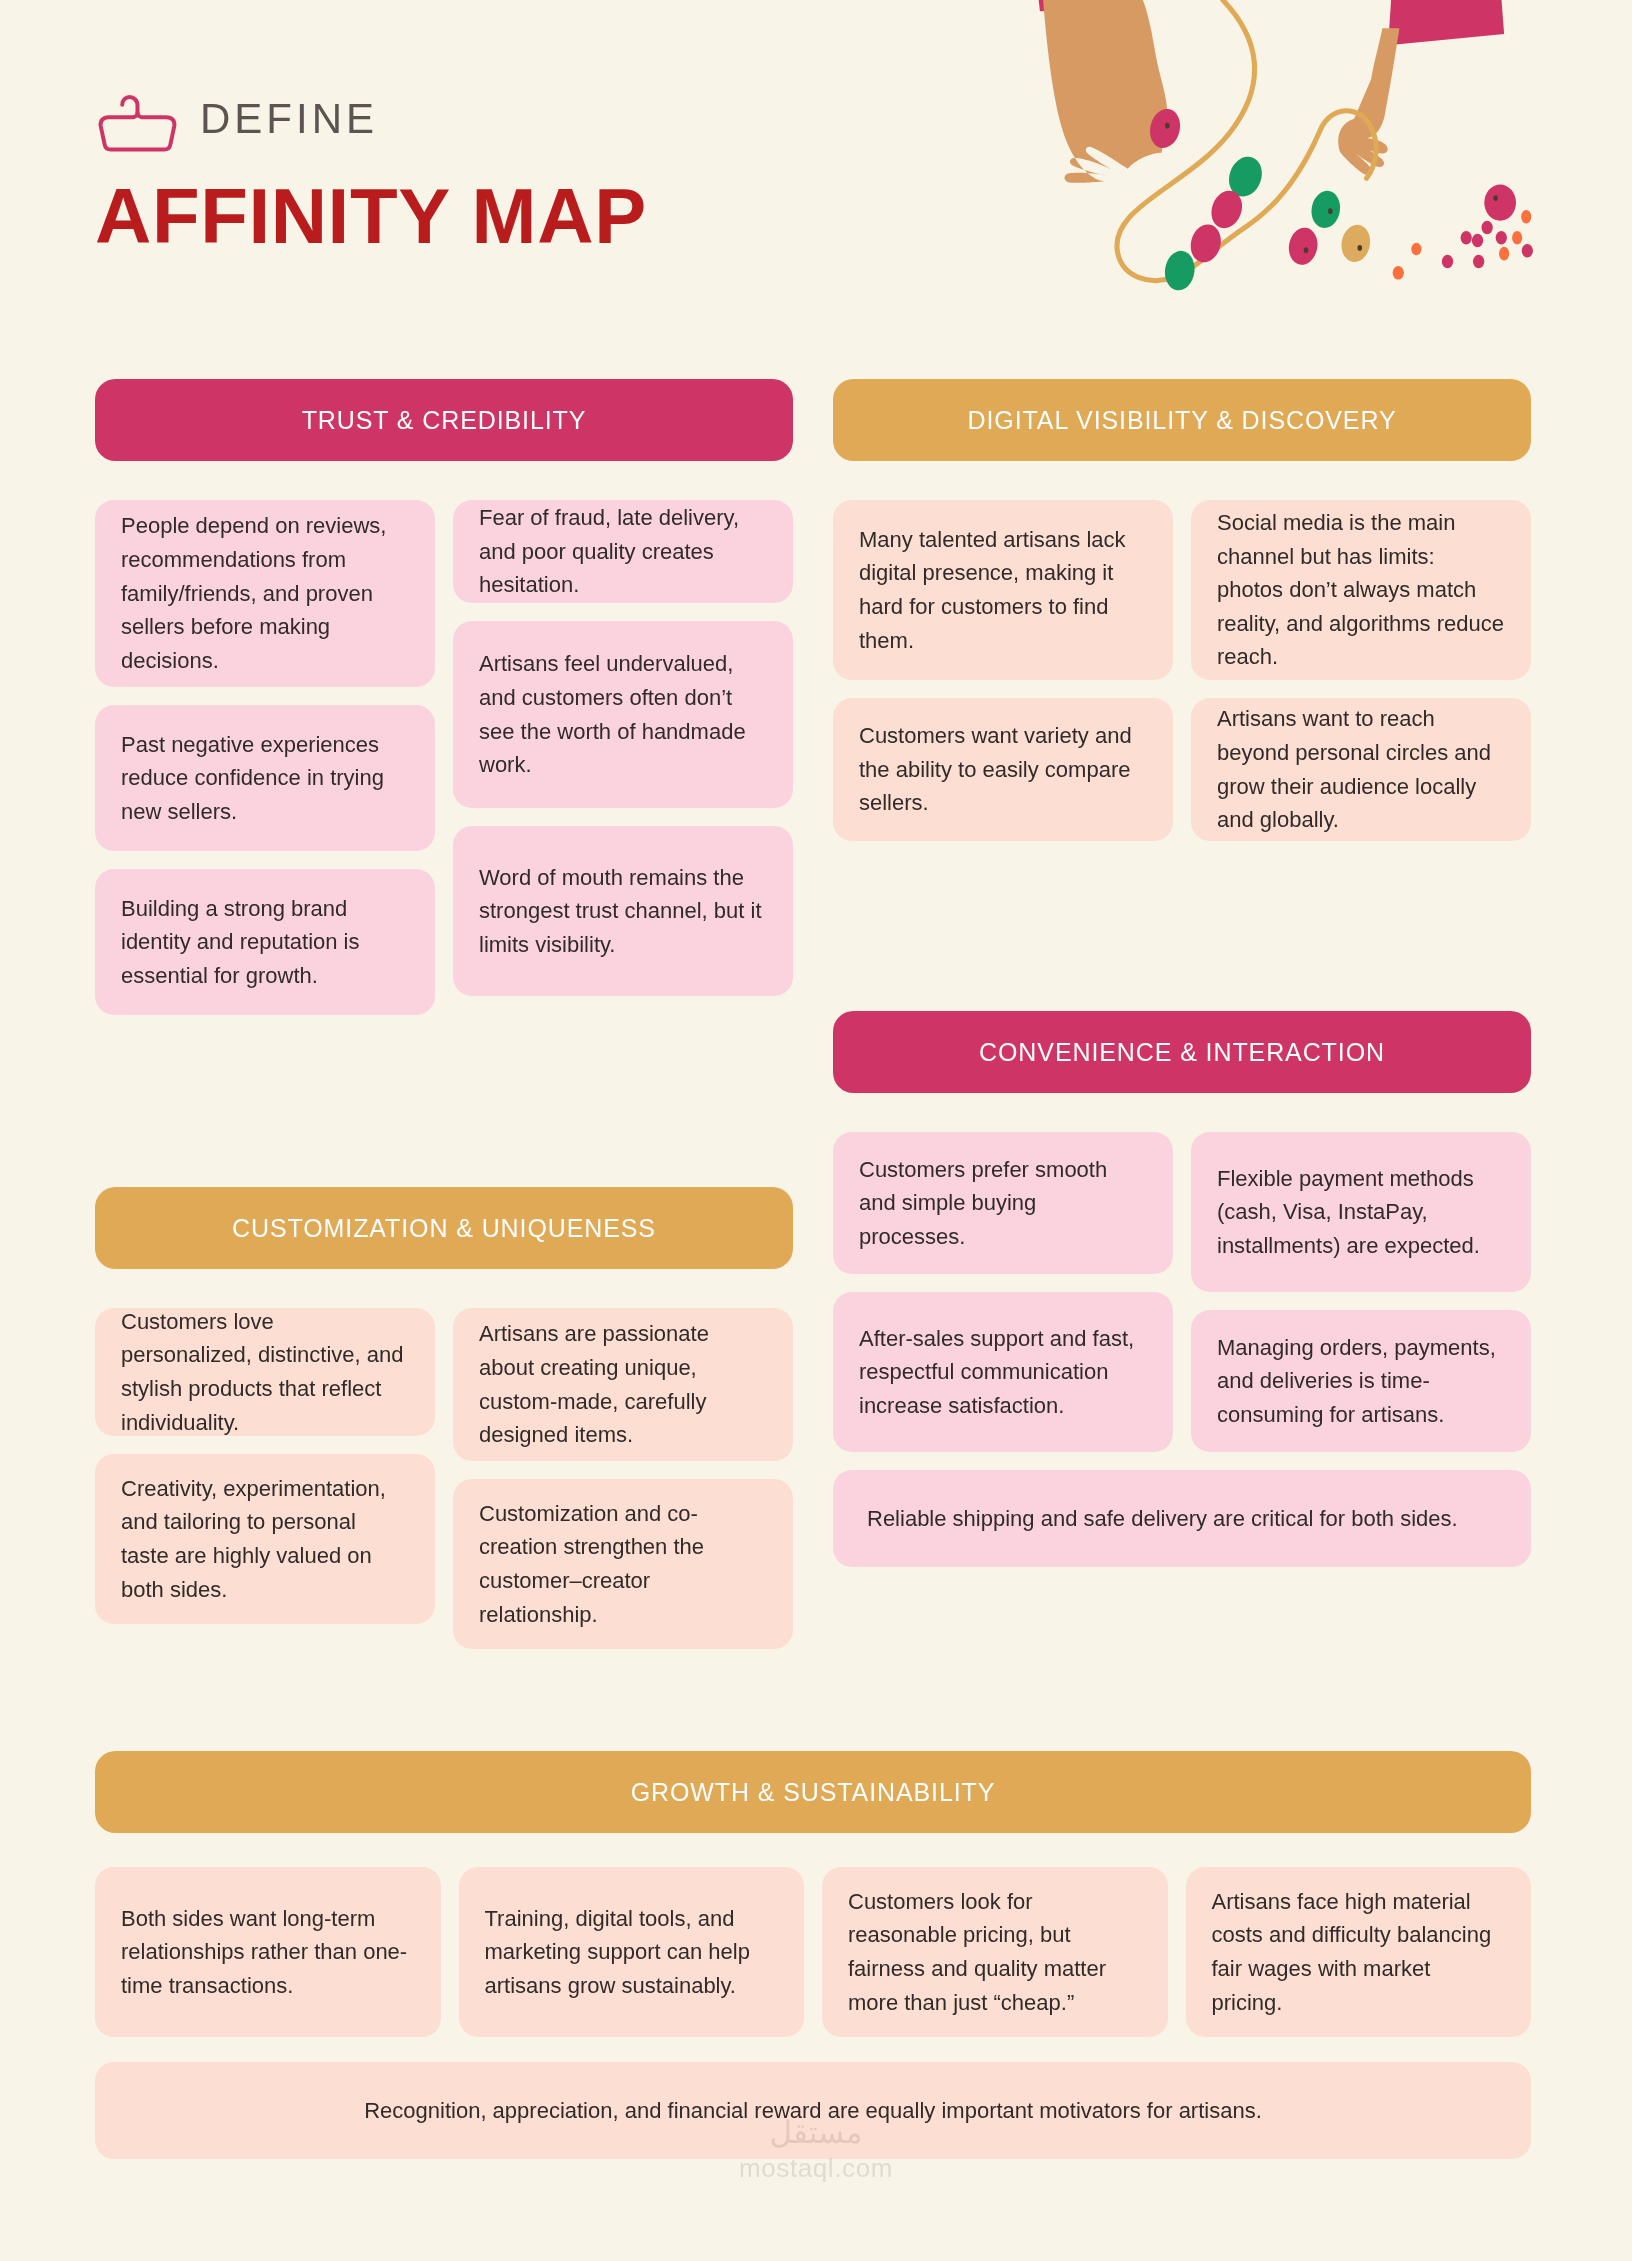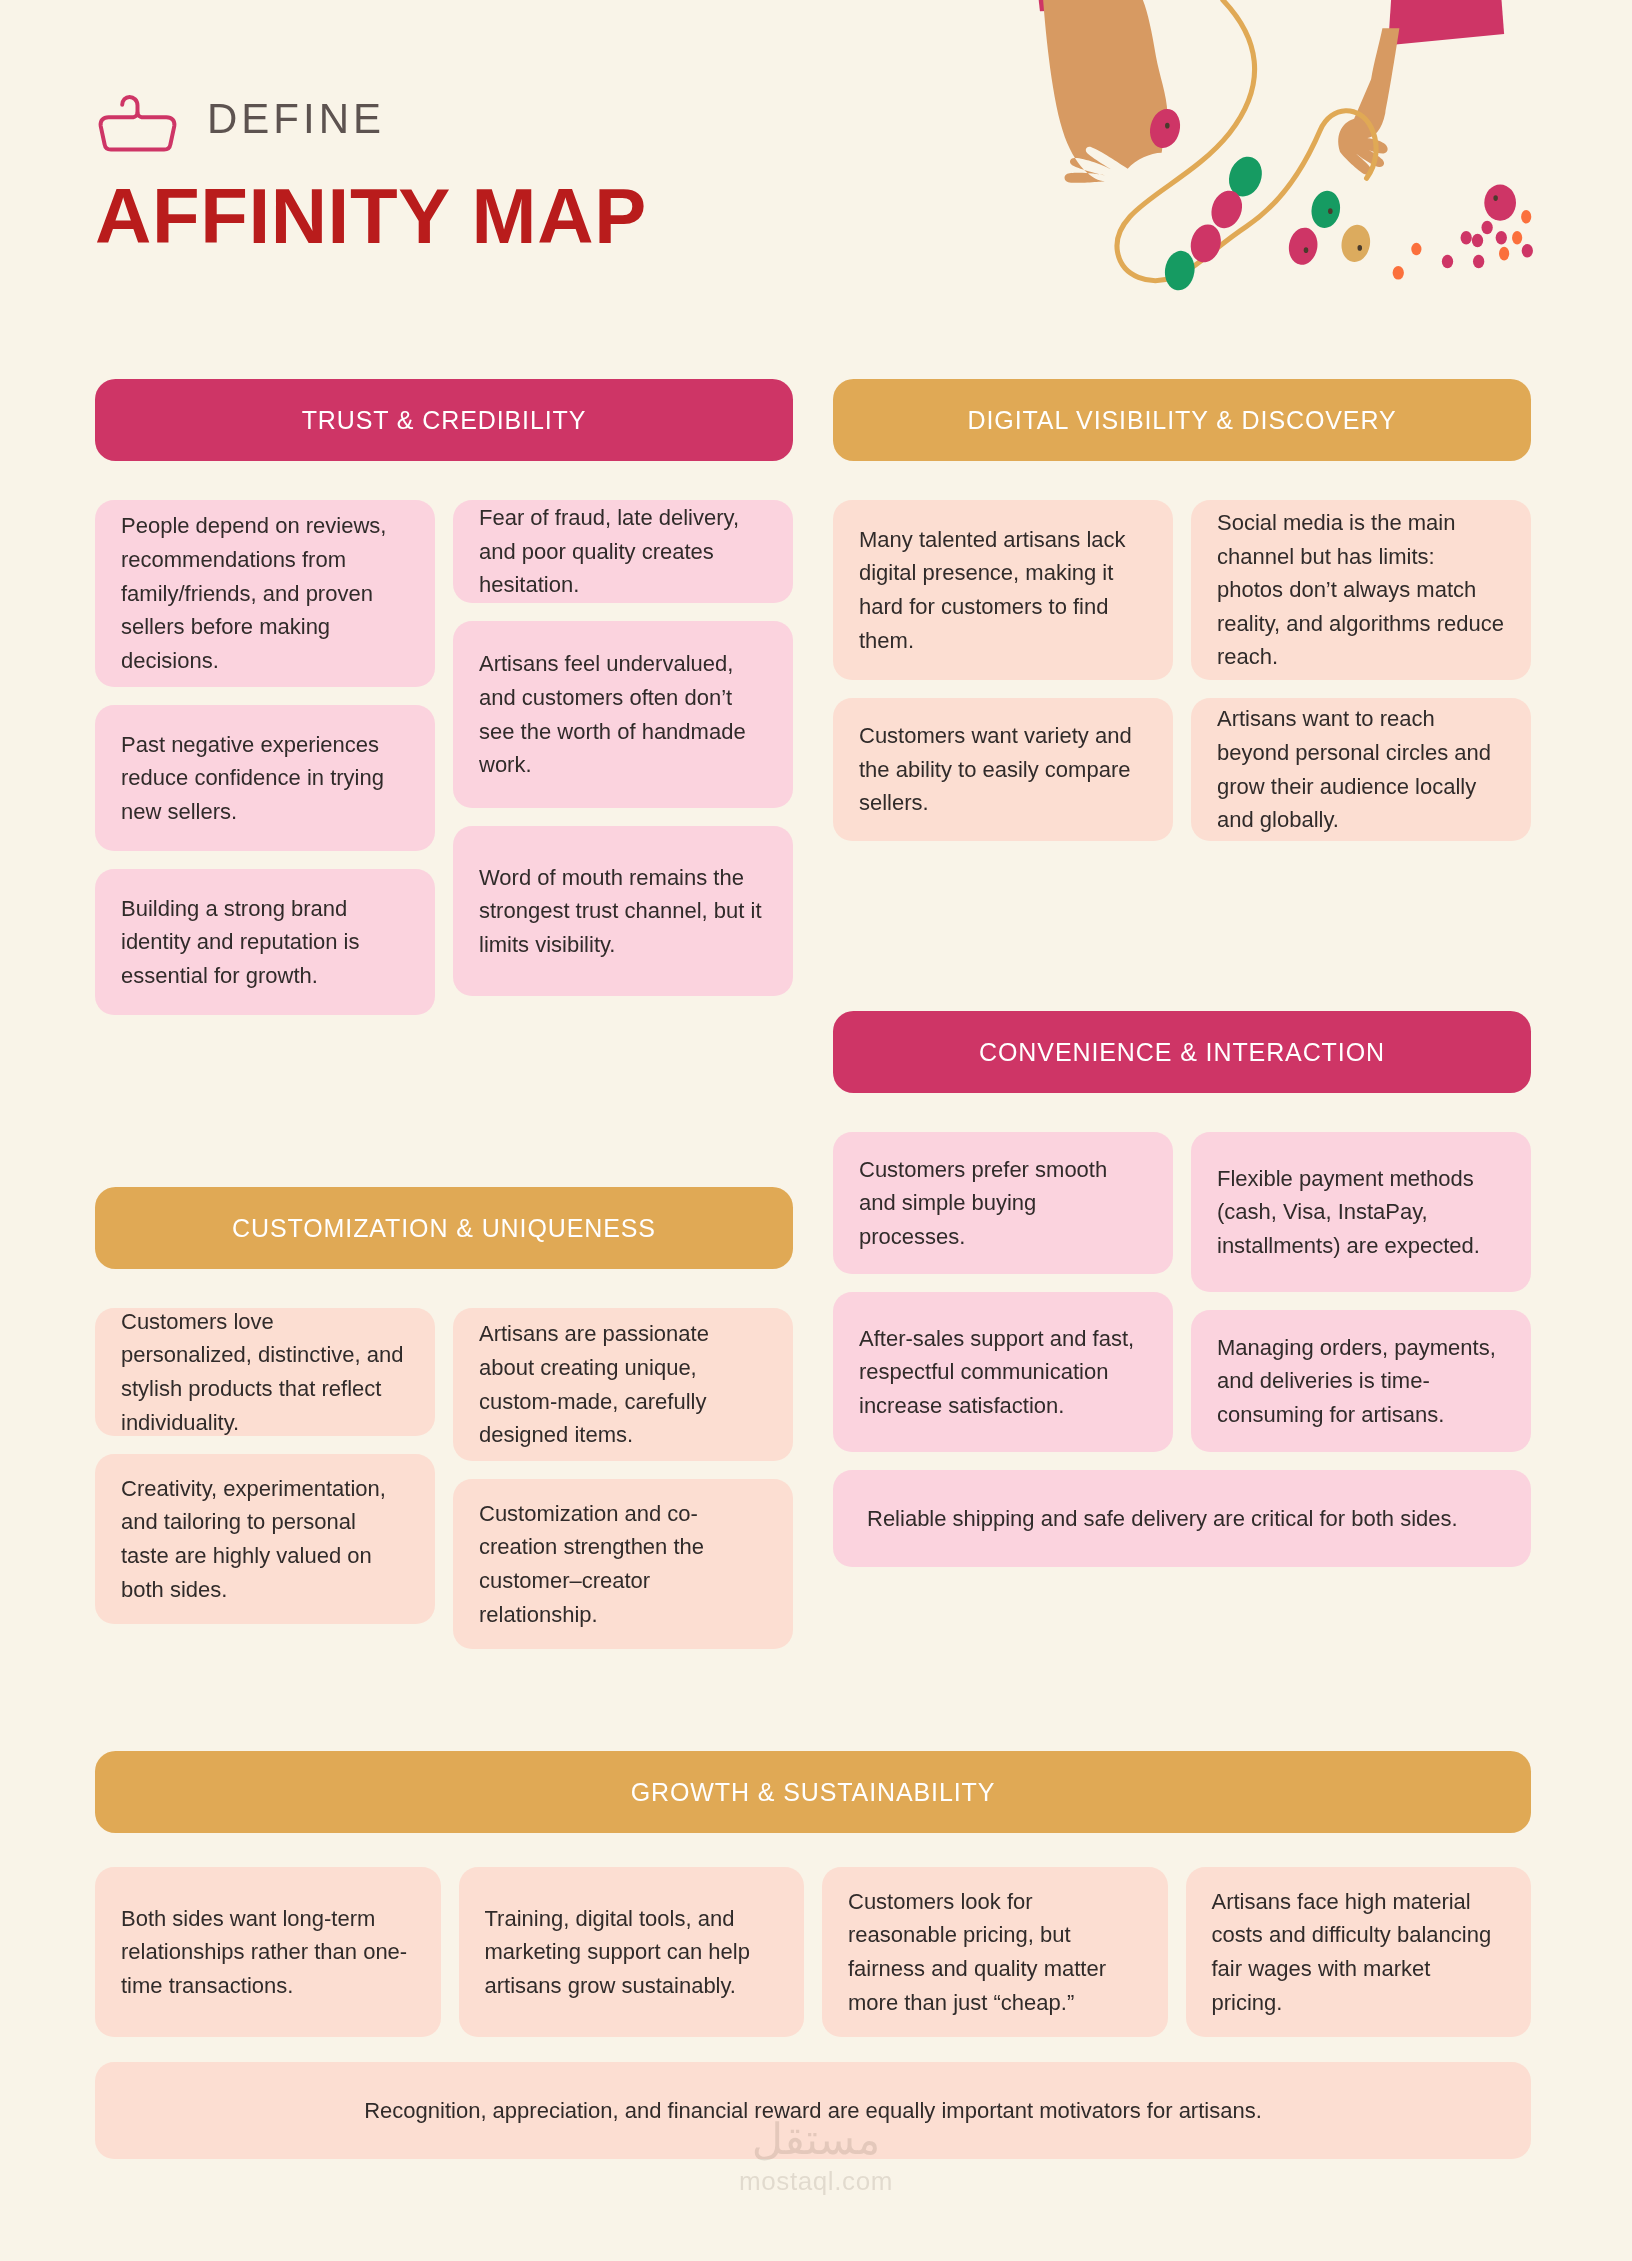--- a/index.html
+++ b/index.html
@@ -22,21 +22,21 @@
   
   .header {
     position: absolute;
     left: 95px;
     top: 85px;
     width: 793px;
   }
   .eyebrow-row {
     display: flex;
     align-items: center;
-    gap: 27px;
+    gap: 20px;
     height: 68px;
   }
   .hanger-icon { width: 85px; height: 68px; flex: none; }
   .eyebrow-text {
     font-size: 42px;
     letter-spacing: 4px;
     color: #5d5350;
     font-weight: 400;
     line-height: 1;
   }
@@ -139,21 +139,21 @@
     position: absolute;
     left: 50%;
     top: 2117px;
     transform: translateX(-50%);
     width: 238px;
     text-align: center;
     opacity: 0.16;
     pointer-events: none;
     color: #6b5a4a;
   }
-  .watermark .wm-arabic { font-size: 43px; font-weight: normal; line-height: 1.05; }
+  .watermark .wm-arabic { font-size: 31px; font-weight: normal; line-height: 1.05; }
   .watermark .wm-latin  { font-size: 26px; letter-spacing: 0.6px; margin-top: 3.4px; }
 </style>
 </head>
 <body>
 
 <div id="page">
 
   <div class="header">
     <div class="eyebrow-row">
       <span class="hanger-icon">

